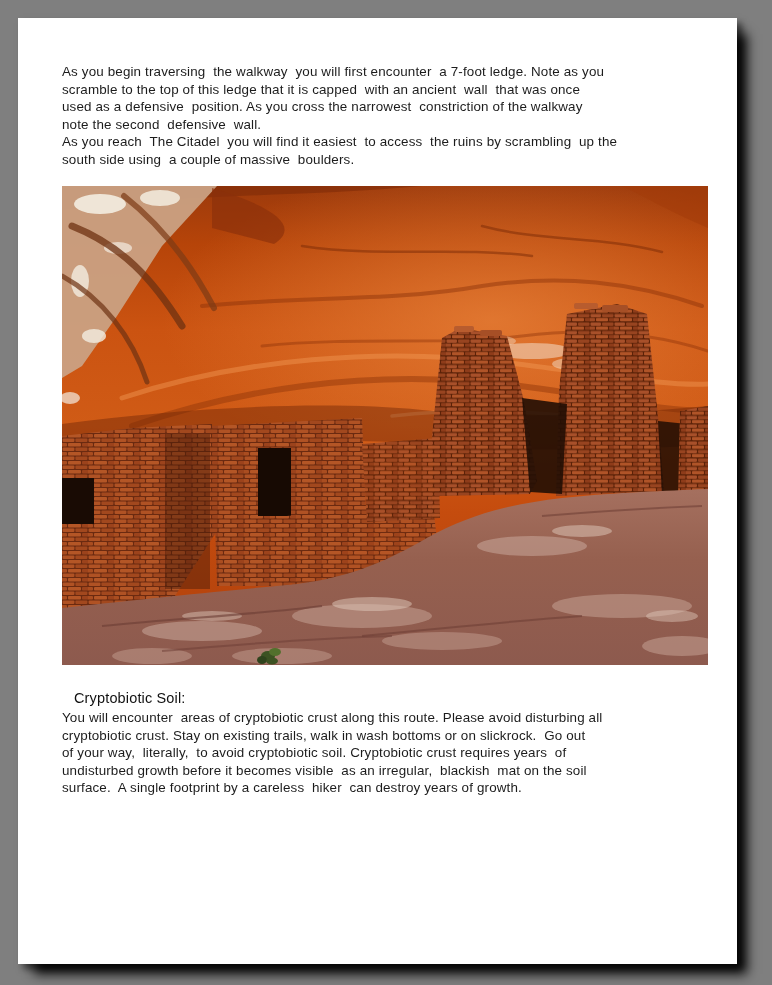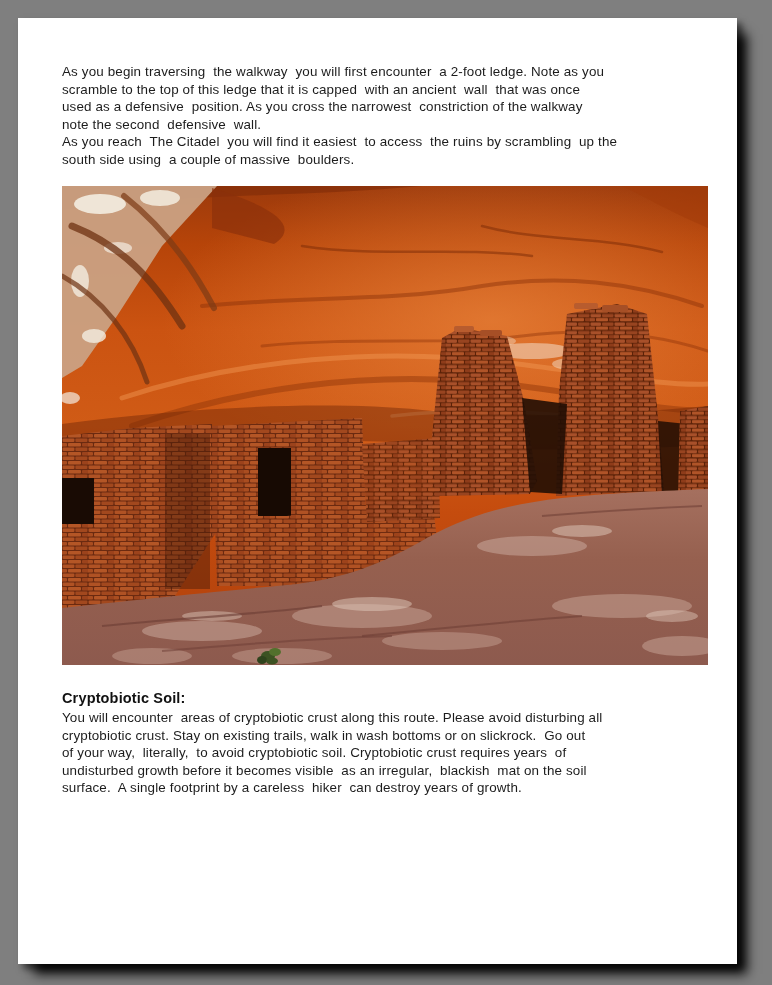--- a/index.html
+++ b/index.html
@@ -37,35 +37,35 @@
   .body-text + .body-text { }
   .photo-frame {
     width: 646px;
     height: 479px;
     margin-top: 18px;
     margin-bottom: 24px;
     overflow: hidden;
   }
   .photo-frame svg { display: block; width: 646px; height: 479px; }
   .section-heading {
-    margin: 0 0 2px 0;
+    margin: 0 0 2px 12px;
     font-size: 14.5px;
     line-height: 18px;
     letter-spacing: 0.15px;
-    font-weight: bold;
+    font-weight: normal;
     color: #111111;
   }
 </style>
 </head>
 <body>
 
 <div class="paper">
   <div class="content">
 
-    <p class="body-text">As you begin traversing  the walkway  you will first encounter  a 2-foot ledge. Note as you
+    <p class="body-text">As you begin traversing  the walkway  you will first encounter  a 7-foot ledge. Note as you
 scramble to the top of this ledge that it is capped  with an ancient  wall  that was once
 used as a defensive  position. As you cross the narrowest  constriction of the walkway
 note the second  defensive  wall.</p>
 
     <p class="body-text">As you reach  The Citadel  you will find it easiest  to access  the ruins by scrambling  up the
 south side using  a couple of massive  boulders.</p>
 
     <div class="photo-frame">
       <svg viewBox="0 0 646 479" preserveAspectRatio="none">
         <defs>

